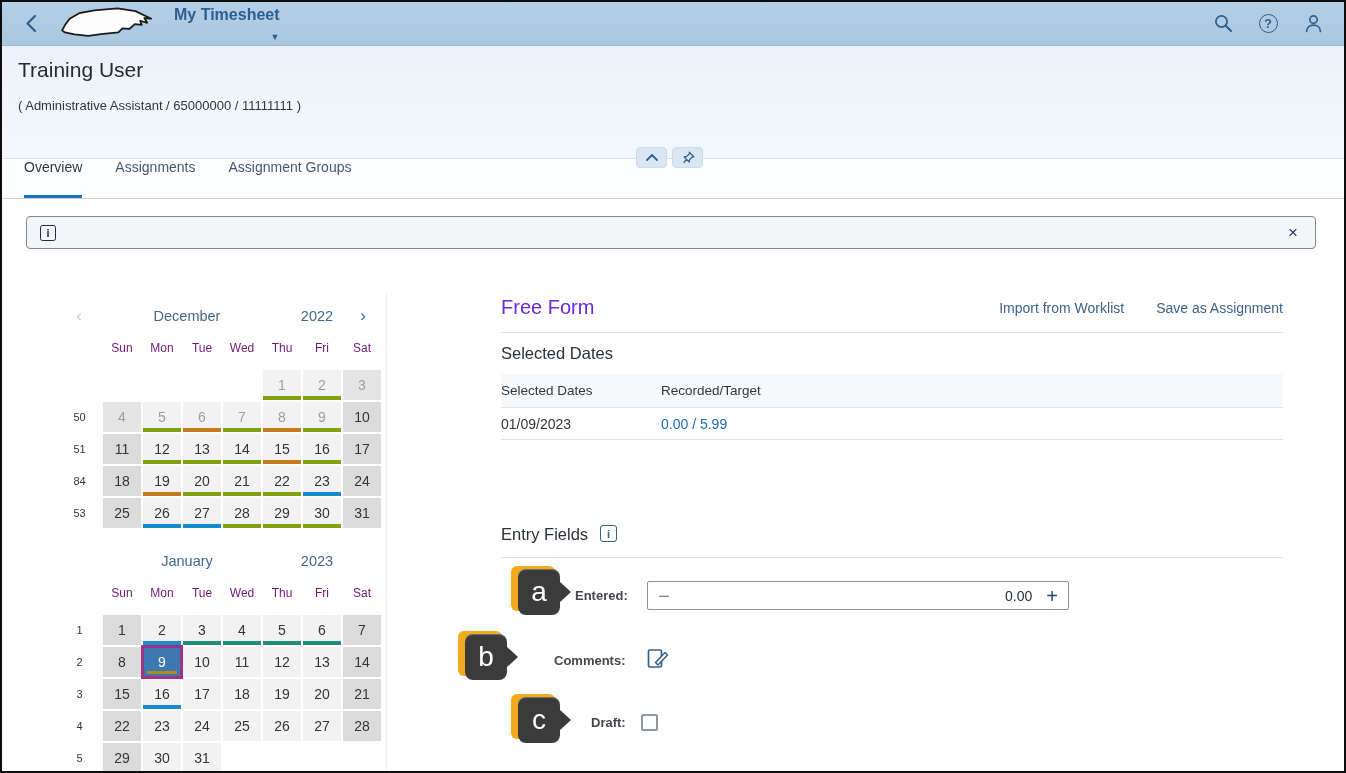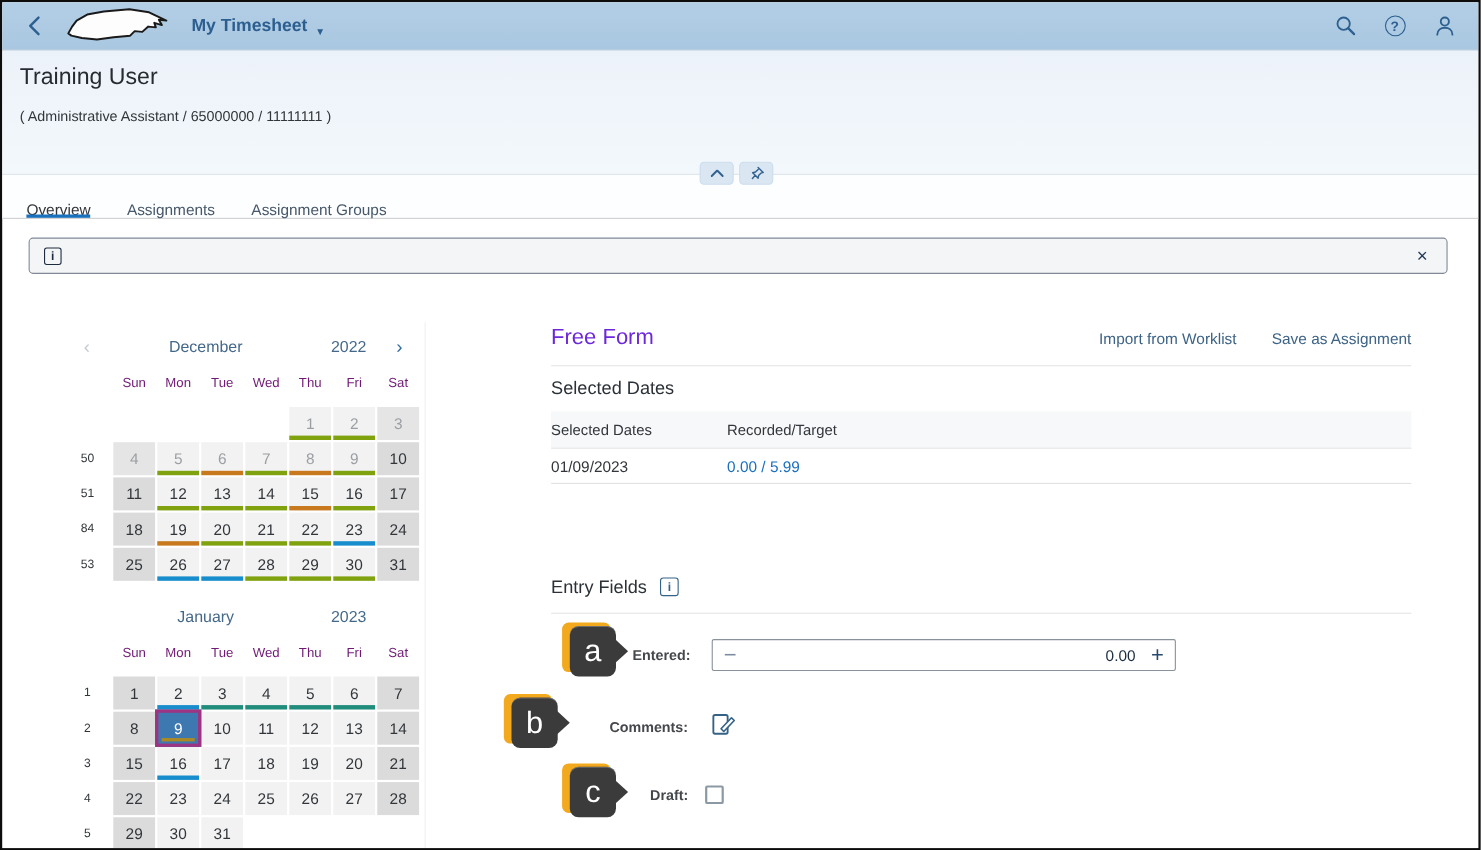--- a/index.html
+++ b/index.html
@@ -7,41 +7,41 @@
   .screen { position:relative; width:1346px; height:773px; background:#fff;
             border:2px solid #0d0d0d; overflow:hidden; }
 
   
   .shell { position:absolute; top:0; left:0; right:0; height:44px;
            background:linear-gradient(180deg,#B3CFE6 0%,#A9C7E0 100%);
            display:flex; align-items:center; padding:0 16px;
            border-bottom:1px solid #9CB6CE; }
   .shell .back { width:26px; height:26px; display:flex; align-items:center; justify-content:center; cursor:pointer; margin-right:14px; }
   .shell .logo { margin-right:20px; display:flex; align-items:center; }
-  .shell-title { font-size:16px; font-weight:bold; color:#2C5E8F; display:flex; align-items:flex-end; gap:7px; cursor:pointer; }
+  .shell-title { font-size:16px; font-weight:bold; color:#2C5E8F; display:flex; align-items:flex-end; gap:7px; cursor:pointer;flex-direction:column; }
   .shell-title .caret { font-size:9px; transform:translateY(1px); }
   .shell-spacer { flex:1; }
   .shell-ico { width:30px; height:30px; display:flex; align-items:center; justify-content:center; margin-left:15px; cursor:pointer; }
   .help-circle { width:19px; height:19px; border:1.6px solid #2D5F8F; border-radius:50%;
                  color:#2D5F8F; font-size:12.5px; font-weight:bold; display:flex; align-items:center; justify-content:center; }
 
   
   .obj-head { position:absolute; top:44px; left:0; right:0; height:112px;
               background:linear-gradient(180deg,#ECF2F9 0%,#F3F8FC 100%); padding:12px 16px 0 16px; }
   .user-name { font-size:21px; color:#252B31; }
   .user-sub  { font-size:13px; color:#32363A; margin-top:16px; }
   .head-divider { position:absolute; top:156px; left:0; right:0; height:1px; background:#D9E2EB; }
   .anchor-btns { position:absolute; top:145px; left:634px; display:flex; gap:5px; z-index:3; }
   .anchor-btn { width:31px; height:21px; background:#DAE7F3; border:1px solid #CBDCEC; border-radius:4px;
                 display:flex; align-items:center; justify-content:center; cursor:pointer; }
 
   
   .tabbar { position:absolute; top:157px; left:0; right:0; height:40px; background:#FDFEFF;
             border-bottom:1px solid #CFCFCF; display:flex; align-items:center; padding-left:22px; gap:33px; }
-  .tab { font-size:14px; color:#47586A; height:100%; display:flex; align-items:flex-end; position:relative; cursor:pointer; }
+  .tab { font-size:14px; color:#47586A; height:100%; display:flex; align-items:flex-start; position:relative; cursor:pointer; }
   .tab.active { color:#32363A; }
   .tab.active::after { content:""; position:absolute; left:0; right:0; bottom:0; height:3px; background:#1A72BE; }
 
   
   .msgstrip { position:absolute; top:214px; left:24px; width:1290px; height:33px;
               background:#F4F5F6; border:1px solid #7F8A95; border-radius:4px;
               display:flex; align-items:center; padding:0 13px; }
   .msg-ico { width:16px; height:16px; border:1.4px solid #1D2D3E; border-radius:2.5px; color:#1D2D3E;
              font-size:11px; font-weight:bold; display:flex; align-items:center; justify-content:center; flex:none; }
   .msg-text { font-size:13px; color:#1D2D3E; margin-left:13px; }

